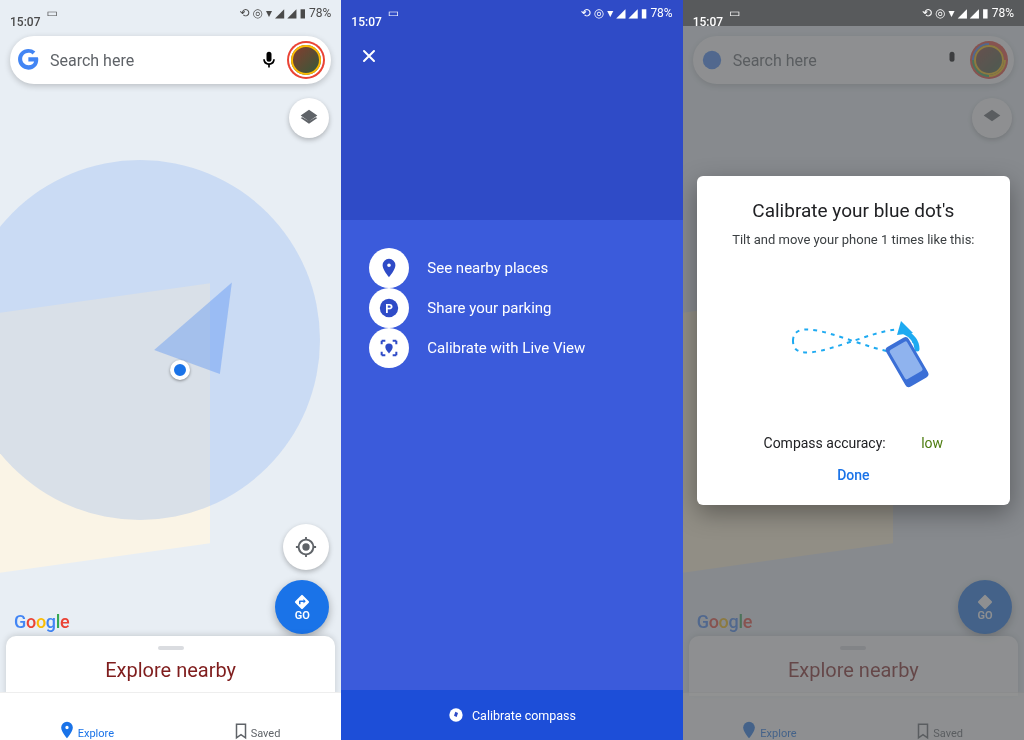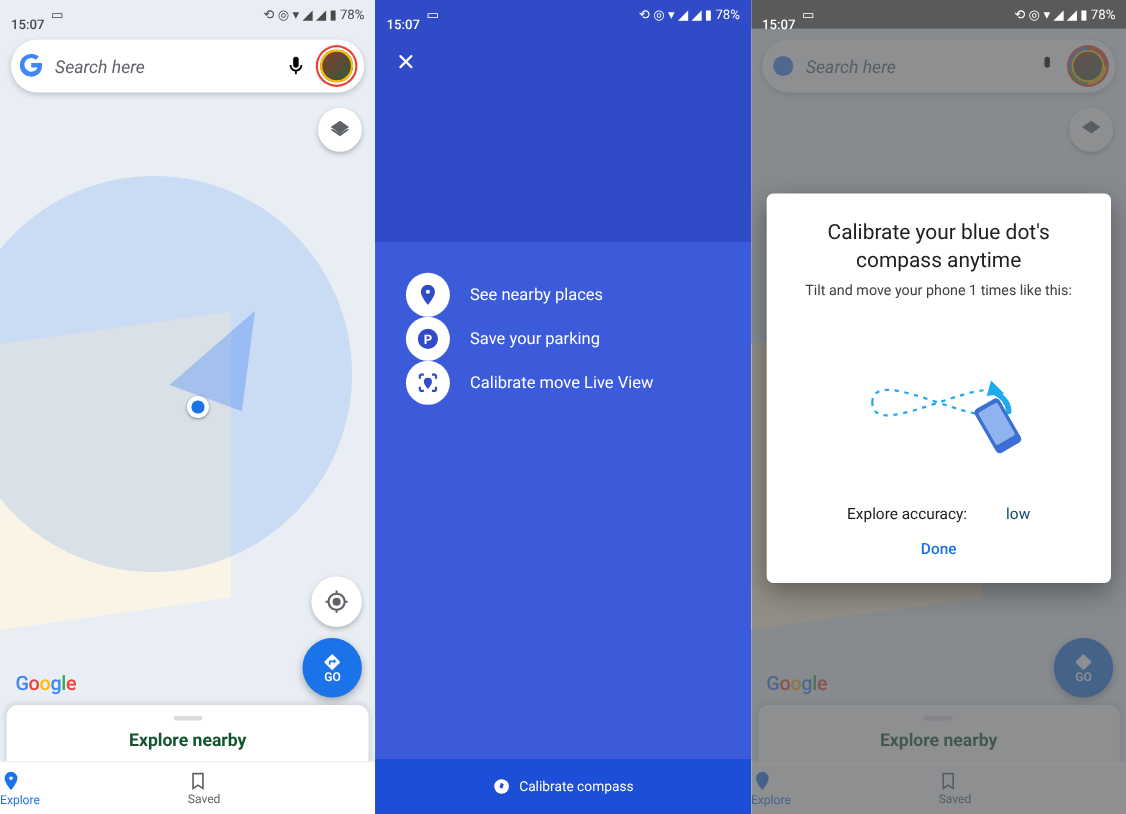--- a/index.html
+++ b/index.html
@@ -17,39 +17,39 @@
   
   .p1 { background: #e8eef4; }
   .map-bg { position: absolute; inset: 0; background: #e8eef4; }
   .parcel { position: absolute; left: -30px; top: 300px; width: 240px; height: 260px; background: #faf4e6; transform: skewY(-8deg); }
   .loc-circle { position: absolute; left: -40px; top: 160px; width: 360px; height: 360px; border-radius: 50%; background: rgba(66,133,244,0.18); }
   .loc-beam { position: absolute; left: 152px; top: 362px; width: 0; height: 0; border-left: 20px solid transparent; border-right: 50px solid transparent; border-top: 90px solid rgba(66,133,244,0.35); transform: rotate(200deg); transform-origin: top center; }
   .loc-dot { position: absolute; left: 170px; top: 360px; width: 20px; height: 20px; border-radius: 50%; background: #1a73e8; border: 4px solid #fff; box-shadow: 0 1px 3px rgba(0,0,0,.4); }
 
   .search-pill { position: absolute; top: 36px; left: 10px; right: 10px; height: 48px; background: #fff; border-radius: 24px; box-shadow: 0 2px 6px rgba(0,0,0,.2); display: flex; align-items: center; padding: 0 8px; gap: 10px; }
   .search-pill .g-logo { width: 22px; height: 22px; }
-  .search-pill .placeholder { flex: 1; color: #5f6368; font-size: 16px; font-style: italic; }
+  .search-pill .placeholder { flex: 1; color: #5f6368; font-size: 16px; }
   .search-pill .mic { width: 20px; height: 20px; color: #000; }
   .avatar { width: 34px; height: 34px; border-radius: 50%; background: linear-gradient(135deg,#8a3b2e,#2e5c3b); border: 2px solid transparent; box-shadow: 0 0 0 2px #ea4335, 0 0 0 2px #fbbc04 inset; background-clip: padding-box; position: relative; }
   .avatar::before { content:''; position:absolute; inset:-3px; border-radius:50%; background: conic-gradient(#ea4335 0 25%, #fbbc04 25% 50%, #34a853 50% 75%, #4285f4 75% 100%); z-index:-1; }
 
   .layers-btn { position: absolute; top: 98px; right: 12px; width: 40px; height: 40px; border-radius: 50%; background: #fff; box-shadow: 0 2px 5px rgba(0,0,0,.25); display:flex; align-items:center; justify-content:center; }
   .mylocation-btn { position: absolute; bottom: 170px; right: 12px; width: 46px; height: 46px; border-radius: 50%; background: #fff; box-shadow: 0 2px 5px rgba(0,0,0,.25); display:flex; align-items:center; justify-content:center; }
   .go-btn { position: absolute; bottom: 106px; right: 12px; width: 54px; height: 54px; border-radius: 50%; background: #1a73e8; color:#fff; box-shadow: 0 3px 8px rgba(0,0,0,.3); display:flex; flex-direction:column; align-items:center; justify-content:center; font-size:11px; font-weight:600; }
   .go-btn svg { margin-bottom: -2px; }
 
   .google-wm { position: absolute; left: 14px; bottom: 108px; font-size: 18px; font-weight: 500; letter-spacing: -0.3px; }
   .google-wm span:nth-child(1){color:#4285f4}.google-wm span:nth-child(2){color:#ea4335}.google-wm span:nth-child(3){color:#fbbc04}.google-wm span:nth-child(4){color:#4285f4}.google-wm span:nth-child(5){color:#34a853}.google-wm span:nth-child(6){color:#ea4335}
 
   .bottom-sheet { position: absolute; left: 6px; right: 6px; bottom: 44px; background: #fff; border-radius: 10px 10px 0 0; box-shadow: 0 -1px 6px rgba(0,0,0,.15); padding: 10px 0 14px; text-align:center; }
   .sheet-handle { width: 26px; height: 4px; background: #dadce0; border-radius: 2px; margin: 0 auto 8px; }
-  .sheet-title { font-size: 16px; color: #14532d; font-weight: bold; }
+  .sheet-title { font-size: 20px; color: #7f1d1d; }
 
   .bottom-nav { position: absolute; left: 0; right: 0; bottom: 0; height: 48px; background: #fff; display:flex; border-top:1px solid #eee; }
-  .nav-item { flex:1; display:flex; flex-direction:column; align-items:flex-start; justify-content:center; gap:1px; font-size:11px; color:#5f6368; }
+  .nav-item { flex:1; display:flex; flex-direction:row; align-items:flex-end; justify-content:center; gap:1px; font-size:11px; color:#5f6368; }
   .nav-item.active { color:#1a73e8; }
 
   
   .p2 { background: #3b5bdb; }
   .p2-top { position:absolute; top:0; left:0; right:0; height:220px; background:#2f4bc7; }
   .close-x { position:absolute; top:46px; left:18px; color:#fff; font-size:22px; }
   .action-list { position:absolute; top:248px; left:28px; right:20px; display:flex; flex-direction:column; }
   .action-item { display:flex; align-items:center; gap:18px; color:#fff; font-size:15px; }
   .action-icon { width:40px; height:40px; border-radius:50%; background:#fff; color:#2f4bc7; display:flex; align-items:center; justify-content:center; flex-shrink:0; }
   .p2-footer { position:absolute; bottom:0; left:0; right:0; height:50px; background:#1d4ed8; display:flex; }
@@ -57,21 +57,21 @@
 
   
   .p3 .map-bg, .p3 .parcel, .p3 .loc-circle { filter: none; }
   .scrim { position:absolute; inset:0; background:rgba(0,0,0,.42); }
   .p3 .status-bar { background: rgba(0,0,0,.35); }
   .modal { position:absolute; top:176px; left:14px; right:14px; background:#fff; border-radius:6px; box-shadow:0 8px 24px rgba(0,0,0,.35); padding:22px 18px 16px; text-align:center; }
   .modal h2 { font-size:19px; font-weight:400; color:#202124; line-height:1.35; margin-bottom:8px;text-align:center; }
   .modal .sub { font-size:13px; color:#3c4043; margin-bottom:14px; }
   .figure8 { width: 200px; height: 160px; margin: 6px auto 14px; position:relative; }
   .accuracy { font-size:14px; color:#202124; margin: 6px 0 10px; }
-  .accuracy .val { color:#0c4a6e;margin-left:32px; }
+  .accuracy .val { color:#4d7c0f;margin-left:32px; }
   .done { color:#1a73e8; font-size:14px; font-weight:500; padding:6px; display:inline-block; }
 
   .dim .search-pill, .dim .layers-btn, .dim .go-btn, .dim .bottom-sheet, .dim .bottom-nav, .dim .google-wm, .dim .mylocation-btn { opacity:0.55; }
 </style>
 </head>
 <body>
 
 <div class="panel p1">
   <div class="map-bg"></div>
   <div class="parcel"></div>
@@ -180,30 +180,30 @@
       </div>
       <span>See nearby places</span>
     </div>
     <div class="action-item">
       <div class="action-icon">
         <svg width="22" height="22" viewBox="0 0 24 24" fill="currentColor">
             <circle cx="12" cy="12" r="10"></circle>
             <text x="12" y="17" font-size="13" font-weight="700" text-anchor="middle" fill="#fff">P</text>
           </svg>
       </div>
-      <span>Save your parking</span>
+      <span>Share your parking</span>
     </div>
     <div class="action-item">
       <div class="action-icon">
         <svg width="22" height="22" viewBox="0 0 24 24" fill="none" stroke="currentColor" stroke-width="2.2">
             <path d="M4 4h4M4 4v4M20 4h-4M20 4v4M4 20h4M4 20v-4M20 20h-4M20 20v-4"></path>
             <path fill="currentColor" stroke="none" d="M12 7a4 4 0 00-4 4c0 3 4 7 4 7s4-4 4-7a4 4 0 00-4-4z"></path>
           </svg>
       </div>
-      <span>Calibrate move Live View</span>
+      <span>Calibrate with Live View</span>
     </div>
   </div>
 
   <div class="p2-footer">
     <div class="footer-btn">
       <svg width="16" height="16" viewBox="0 0 24 24" fill="#fff">
           <circle cx="12" cy="12" r="10" fill="#fff"></circle>
           <path d="M15 9l-2 6-4-2 2-6z" fill="#2f4bc7"></path>
         </svg>
       <span>Calibrate compass</span>
@@ -271,32 +271,31 @@
       <span>◢</span>
       <span>◢</span>
       <span>▮</span>
       <span>78%</span>
     </div>
   </div>
 
   <div class="modal">
     <h2>
       <span>Calibrate your blue dot's</span><br>
-      <span>compass anytime</span>
     </h2>
     <div class="sub">Tilt and move your phone 1 times like this:</div>
     <div class="figure8">
       <svg viewBox="0 0 200 160" width="200" height="160">
         <path d="M40 80 C40 40, 160 120, 160 80 C160 40, 40 120, 40 80 Z" fill="none" stroke="#1eaaf1" stroke-width="2" stroke-dasharray="4 5"></path>
         <path d="M150 70 C158 74, 164 80, 164 88" fill="none" stroke="#1eaaf1" stroke-width="5" stroke-linecap="round"></path>
         <polygon points="148,60 160,72 144,74" fill="#1eaaf1"></polygon>
         <g transform="translate(150 100) rotate(-30)">
           <rect x="-10" y="-20" width="26" height="46" rx="4" fill="#3b6fd6"></rect>
           <rect x="-7" y="-16" width="20" height="34" rx="2" fill="#8fb3ee"></rect>
         </g>
       </svg>
     </div>
     <div class="accuracy">
-      <span>Explore accuracy: </span><span class="val">low</span>
+      <span>Compass accuracy: </span><span class="val">low</span>
     </div>
     <div class="done">Done</div>
   </div>
 </div>
 
 </body></html>

